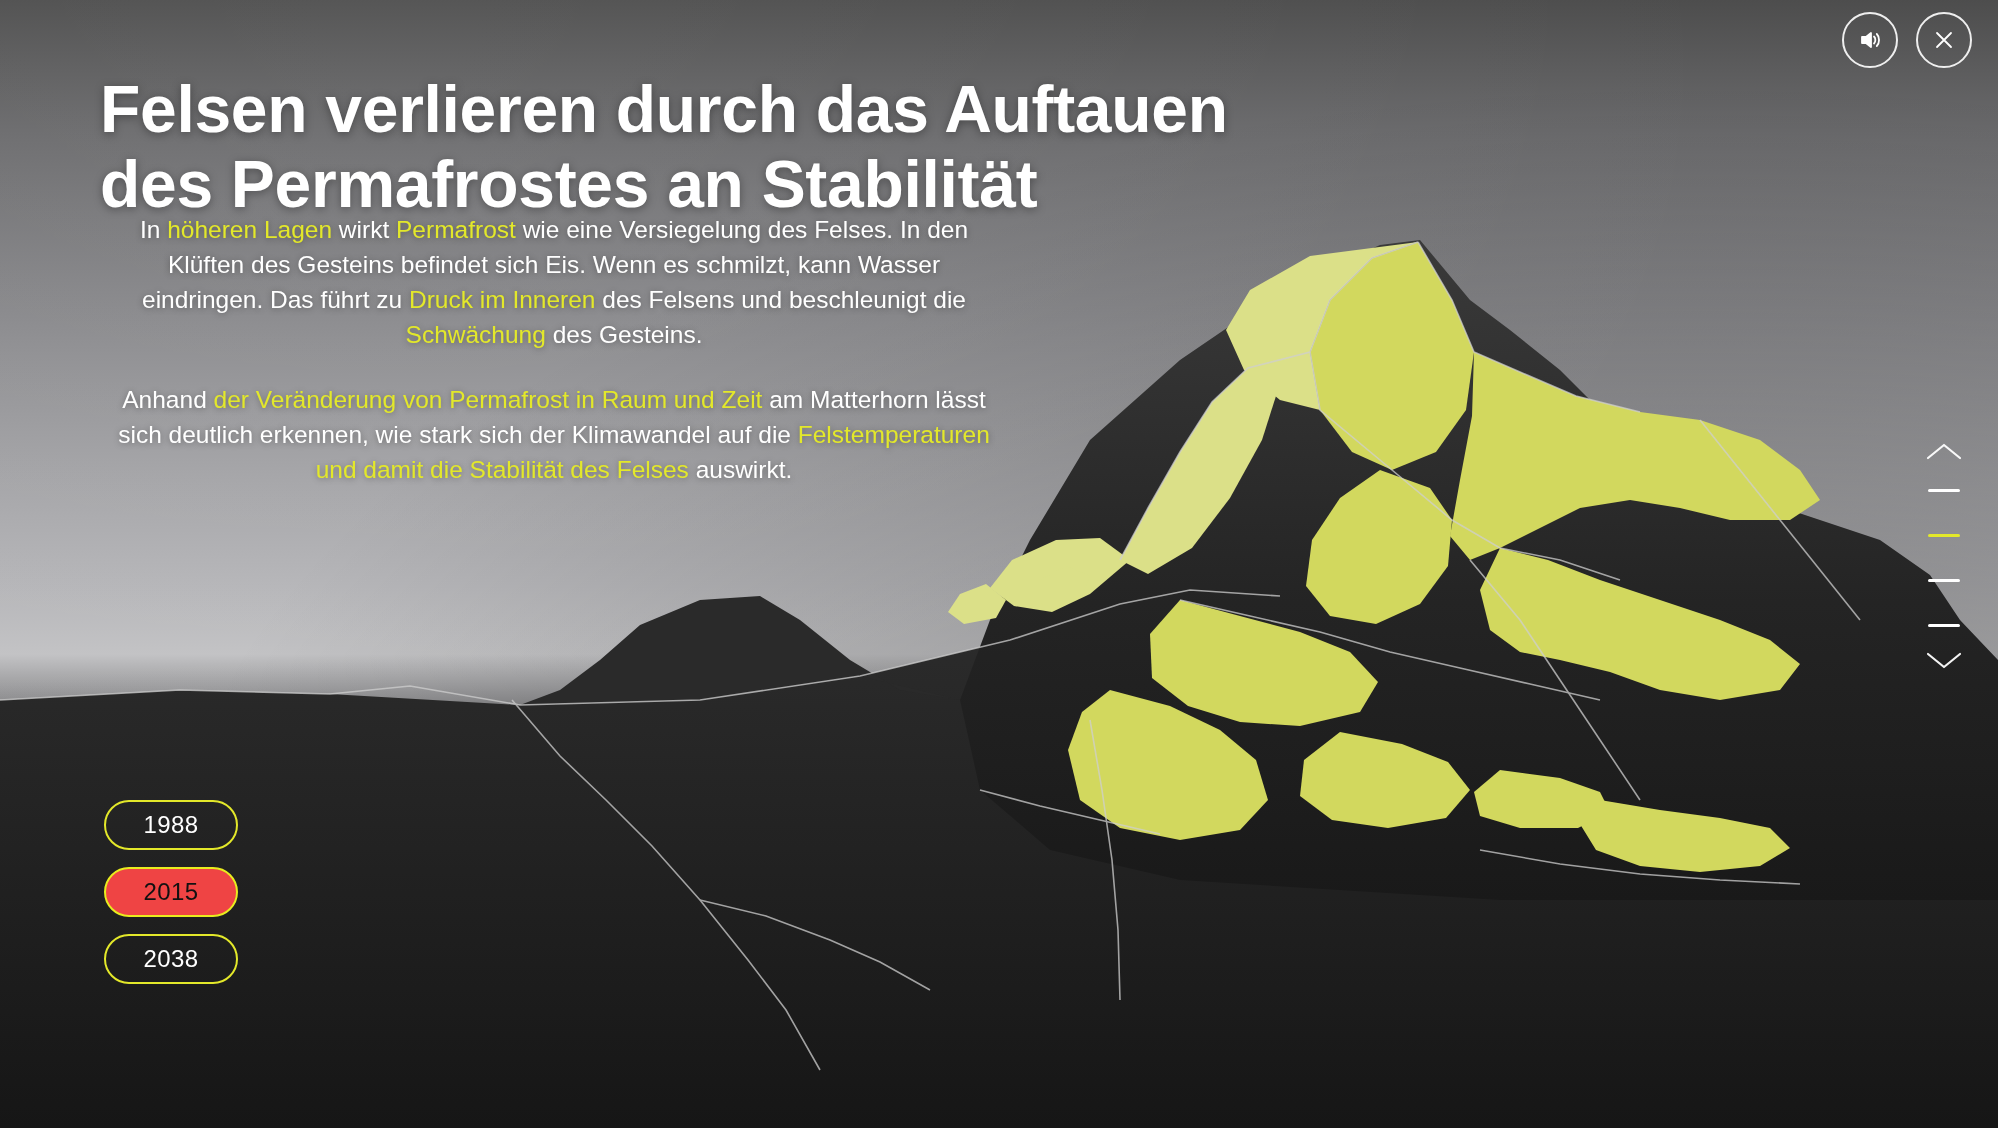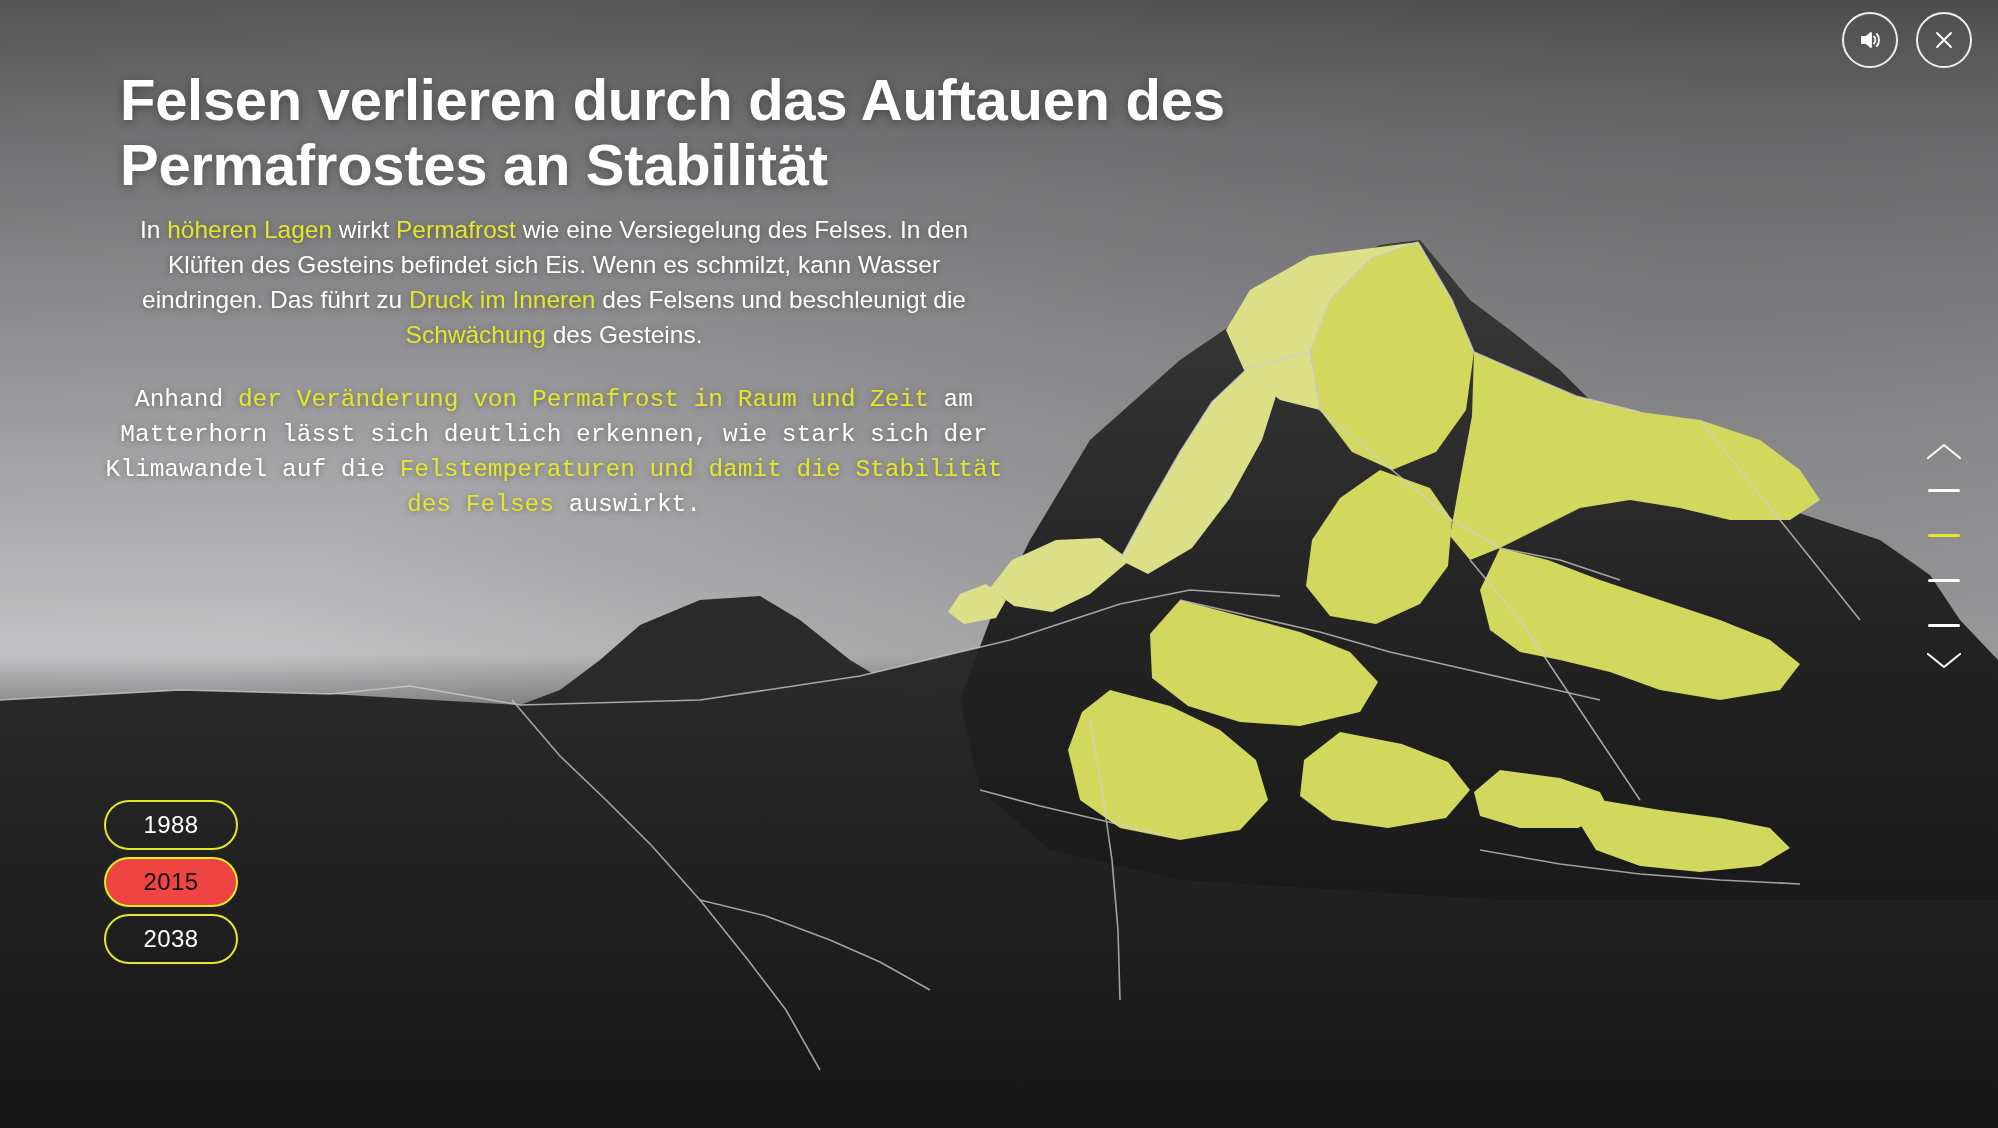--- a/index.html
+++ b/index.html
@@ -52,52 +52,52 @@
   
   .scene {
     position: absolute;
     inset: 0;
   }
   .scene svg { display: block; width: 1998px; height: 1128px; }
 
   
   .headline {
     position: absolute;
-    left: 120px;
+    left: 100px;
     top: 28px;
     width: 1130px;
     color: #ffffff;
-    font-size: 58px;
+    font-size: 66px;
     line-height: 1.13;
     font-weight: 700;
     letter-spacing: -0.3px;
     text-shadow: 0 2px 10px rgba(0,0,0,0.35);
   }
   .bodycopy {
     position: absolute;
     left: 104px;
     top: 212px;
     width: 900px;
     color: #ffffff;
     font-size: 24.5px;
     line-height: 1.43;
     text-shadow: 0 1px 6px rgba(0,0,0,0.35);
   }
   .bodycopy p { margin: 0 0 30px 0; text-align: center; }
-  .bodycopy p:last-child { margin-bottom: 4px; font-family: Liberation Mono, monospace; }
+  .bodycopy p:last-child { margin-bottom: 4px; }
   .hl { color: #e3e82a; }
 
   
   .years {
     position: absolute;
     left: 104px;
     top: 800px;
     display: flex;
     flex-direction: column;
-    gap: 7px;
+    gap: 17px;
   }
   .year-btn {
     width: 134px;
     height: 50px;
     border-radius: 25px;
     border: 2px solid #e3e82a;
     background: transparent;
     color: #ffffff;
     font-size: 24px;
     font-family: "Liberation Sans", sans-serif;

